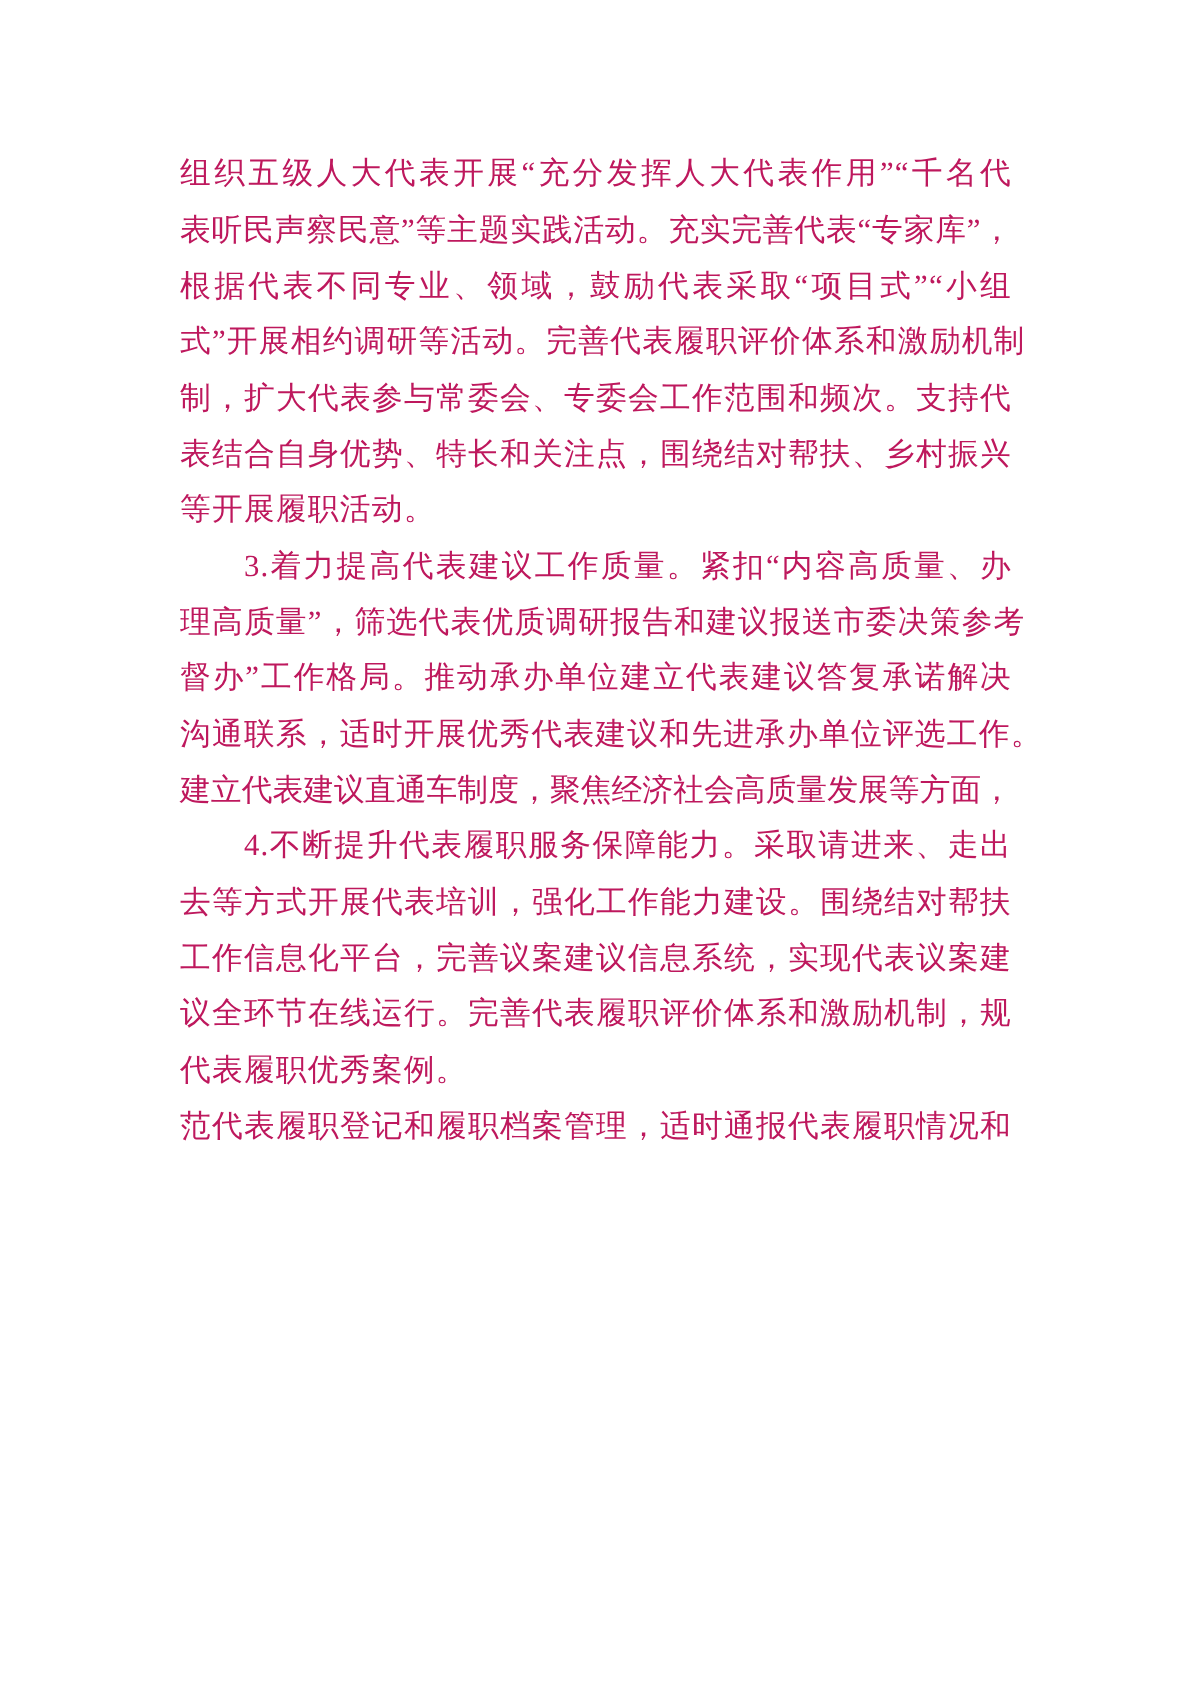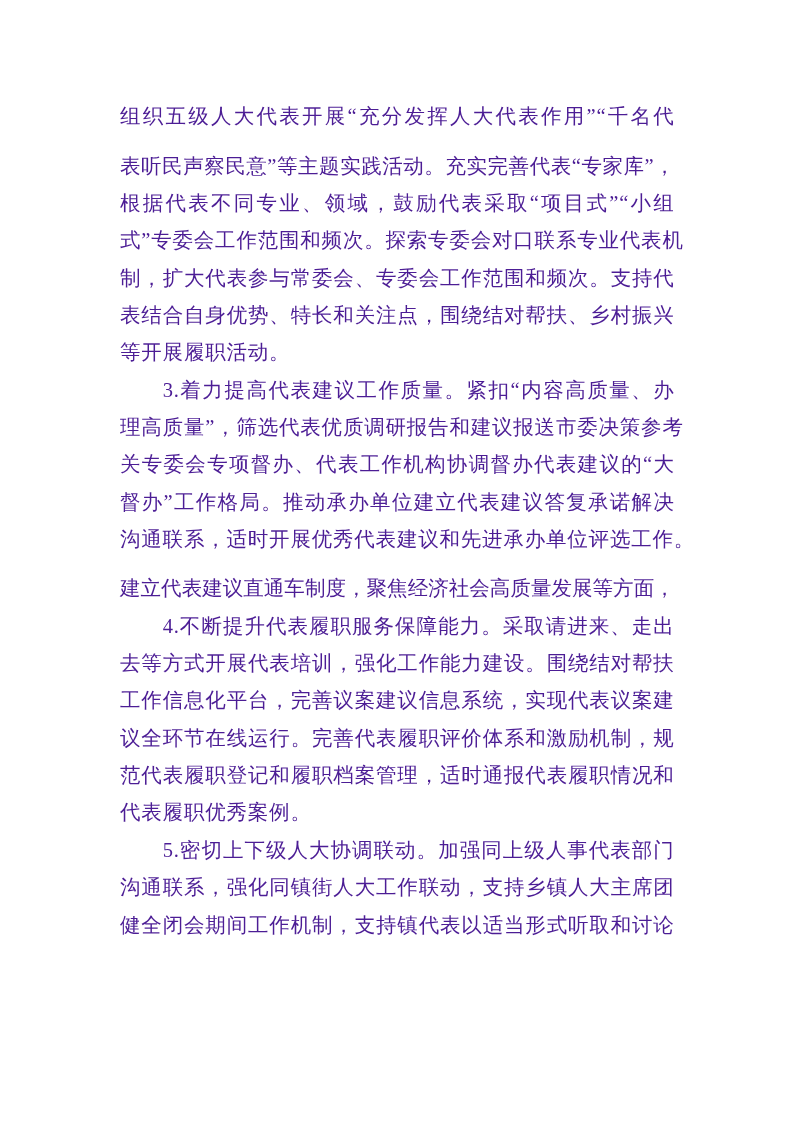--- a/index.html
+++ b/index.html
@@ -12,21 +12,21 @@
       width: 793px;
       height: 1122px;
       background: #ffffff;
       overflow: hidden;
     }
     .text-body {
       position: absolute;
       left: 120px;
       top: 98.3px;
       width: 554.7px;
-      color: #4c1d95;
+      color: #be185d;
       font-family: "Liberation Serif", "DejaVu Serif", serif;
       font-size: 20.5px;
     }
     .line {
       display: block;
       height: 37.35px;
       line-height: 37.35px;
       white-space: nowrap;
       letter-spacing: 0.8px;
       overflow: visible;
@@ -38,57 +38,50 @@
     .line.last {
       text-align: right;
       text-align-last: left;
     }
     .line.indent {
       padding-left: 42.67px;
       width: 512px;
     }
     .line.tight {
       letter-spacing: 0;
-      margin-top: 12px;
     }
   </style>
 </head>
 <body>
 
 <div class="page">
   <div class="text-body">
 
     <div class="paragraph">
       <div class="line full">组织五级人大代表开展“充分发挥人大代表作用”“千名代</div>
       <div class="line full tight">表听民声察民意”等主题实践活动。充实完善代表“专家库”，</div>
       <div class="line full">根据代表不同专业、领域，鼓励代表采取“项目式”“小组</div>
-      <div class="line full">式”专委会工作范围和频次。探索专委会对口联系专业代表机</div>
+      <div class="line full">式”开展相约调研等活动。完善代表履职评价体系和激励机制</div>
       <div class="line full">制，扩大代表参与常委会、专委会工作范围和频次。支持代</div>
       <div class="line full">表结合自身优势、特长和关注点，围绕结对帮扶、乡村振兴</div>
       <div class="line last">等开展履职活动。</div>
     </div>
 
     <div class="paragraph">
       <div class="line full indent">3.着力提高代表建议工作质量。紧扣“内容高质量、办</div>
       <div class="line full">理高质量”，筛选代表优质调研报告和建议报送市委决策参考</div>
-      <div class="line full">关专委会专项督办、代表工作机构协调督办代表建议的“大</div>
       <div class="line full">督办”工作格局。推动承办单位建立代表建议答复承诺解决</div>
       <div class="line full">沟通联系，适时开展优秀代表建议和先进承办单位评选工作。</div>
       <div class="line full tight">建立代表建议直通车制度，聚焦经济社会高质量发展等方面，</div>
     </div>
 
     <div class="paragraph">
       <div class="line full indent">4.不断提升代表履职服务保障能力。采取请进来、走出</div>
       <div class="line full">去等方式开展代表培训，强化工作能力建设。围绕结对帮扶</div>
       <div class="line full">工作信息化平台，完善议案建议信息系统，实现代表议案建</div>
       <div class="line full">议全环节在线运行。完善代表履职评价体系和激励机制，规</div>
+      <div class="line last">代表履职优秀案例。</div>
       <div class="line full">范代表履职登记和履职档案管理，适时通报代表履职情况和</div>
-      <div class="line last">代表履职优秀案例。</div>
     </div>
 
-    <div class="paragraph">
-      <div class="line full indent">5.密切上下级人大协调联动。加强同上级人事代表部门</div>
-      <div class="line full">沟通联系，强化同镇街人大工作联动，支持乡镇人大主席团</div>
-      <div class="line full">健全闭会期间工作机制，支持镇代表以适当形式听取和讨论</div>
-    </div>
 
   </div>
 </div>
 
 </body></html>

